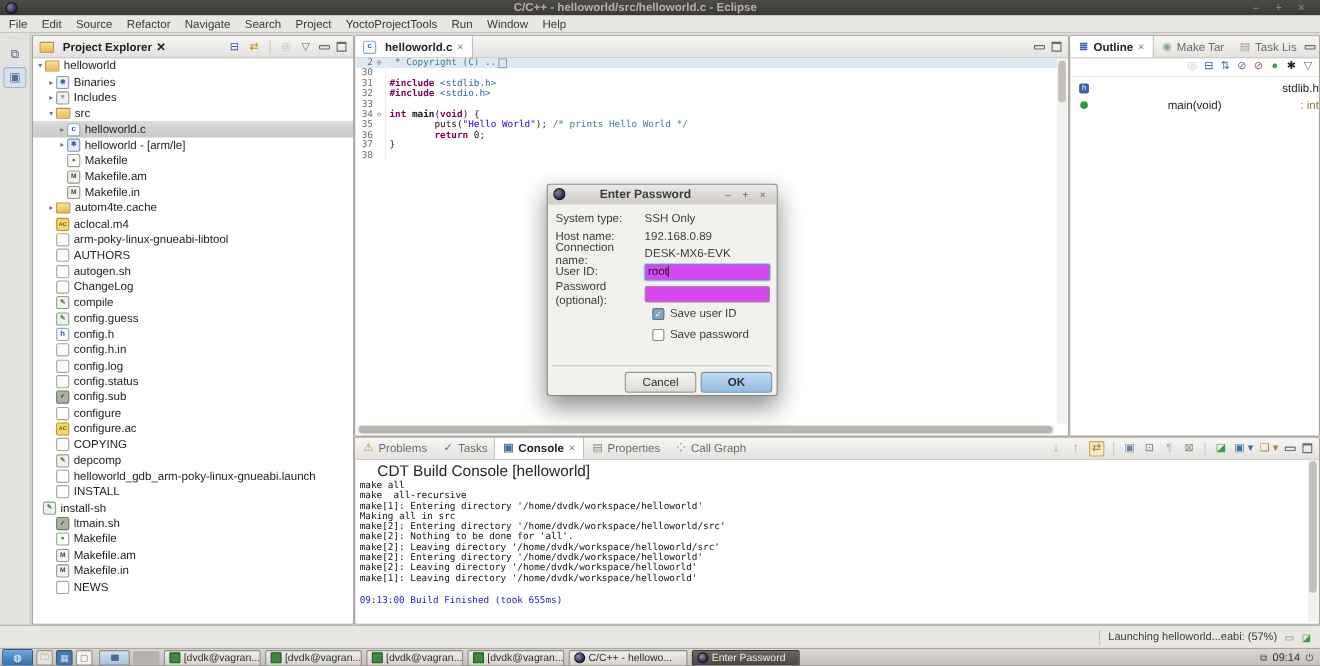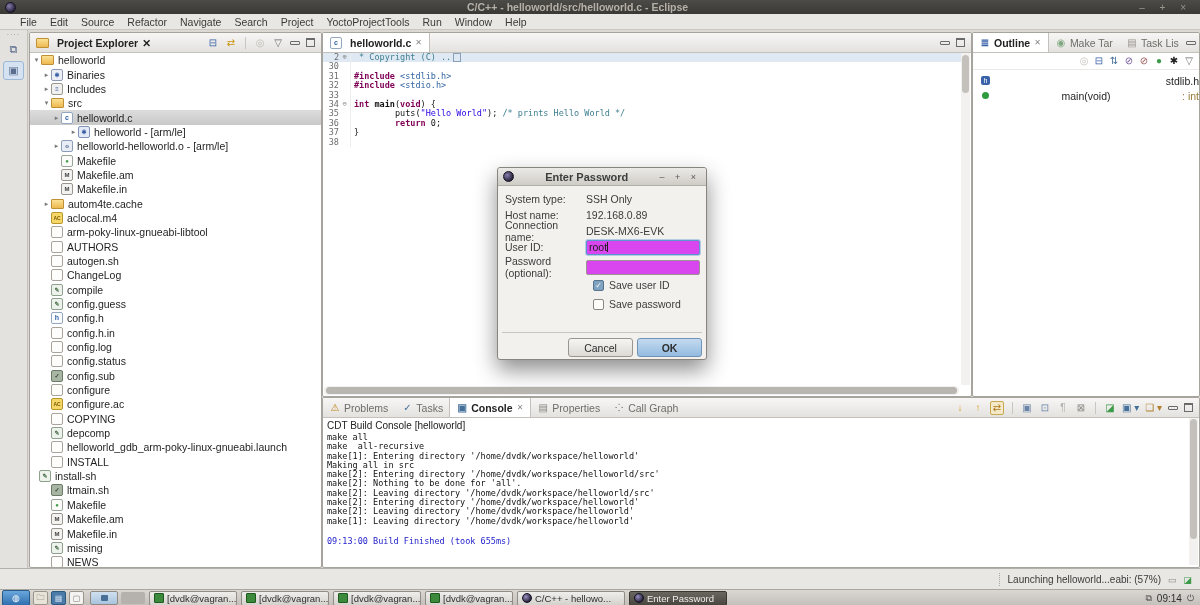--- a/index.html
+++ b/index.html
@@ -8,21 +8,21 @@
     -webkit-font-smoothing:antialiased;}
   
   #titlebar{position:absolute;left:0;top:0;right:0;height:14px;
     background:linear-gradient(#4d4b47,#3a3936);display:flex;align-items:center;}
   #titlebar .appicon{width:9px;height:9px;border-radius:50%;margin-left:5px;
     background:radial-gradient(circle at 35% 35%,#8a7fae,#2a2640 70%);border:1px solid #15131f;}
   #titlebar .title{flex:1;text-align:center;color:#b6b1a8;font-size:10.5px;font-weight:bold;}
   #titlebar .wctl{color:#9a958b;font-size:10px;margin-right:8px;letter-spacing:6px;}
   
   #menubar{position:absolute;left:0;top:14px;right:0;height:15px;background:#e9e7e3;
-    border-bottom:1px solid #c9c6c1;display:flex;align-items:center;padding-left:20px;}
+    border-bottom:1px solid #c9c6c1;display:flex;align-items:center;padding-left:8px;}
   #menubar .mi{font-size:10.5px;color:#3a3a3a;margin-right:13px;cursor:default;}
   
   #workbench{position:absolute;left:0;top:30px;right:0;height:538px;background:#dcd9d5;}
   .panel{position:absolute;background:#fff;border:1px solid #a7a39d;border-radius:2px;overflow:hidden;}
   .tabbar{height:19px;background:linear-gradient(#f7f6f5,#e4e2df);border-bottom:1px solid #c4c1bc;
     display:flex;align-items:stretch;font-size:10.5px;color:#6f6d6a;}
   .tab{display:flex;align-items:center;padding:0 7px;gap:4px;white-space:nowrap;}
   .tab.active{background:#fff;border-right:1px solid #c4c1bc;border-left:1px solid #c4c1bc;
     margin-left:-1px;color:#222;font-weight:bold;}
   .tab .x{font-size:8px;color:#888;font-weight:normal;}
@@ -89,21 +89,21 @@
     padding-right:4px;border-bottom:1px solid #eceae7;}
   #olist{font-size:10.5px;color:#1e1e1e;padding-top:3px;}
   .orow{display:flex;align-items:center;height:15px;padding-left:8px;gap:5px;justify-content:space-between;}
   .oic{width:9px;height:9px;border-radius:2px;flex:none;display:inline-block;}
   .oi-include{background:#3a62a8;color:#fff;font-size:7px;line-height:9px;text-align:center;}
   .oi-method{background:#2e9b3f;border-radius:50%;width:7px;height:7px;margin:0 1px;}
   .osuf{color:#9a7a3a;}
   
   #consoleP{left:322px;top:367px;width:876px;height:169px;}
   #cbody{position:absolute;top:20px;left:0;right:10px;bottom:0;overflow:hidden;}
-  #ctitle{font-size:10px;color:#222;padding:2px 4px 1px;}
+  #ctitle{font-size:14px;color:#222;padding:2px 20px 1px;}
   #cout{font-family:"DejaVu Sans Mono",monospace;font-size:8.5px;line-height:9.3px;color:#111;
     padding:1px 4px;white-space:pre;}
   #cfinal{font-family:"DejaVu Sans Mono",monospace;font-size:8.5px;color:#2222cc;padding:9px 4px 0;}
   #cvscroll{position:absolute;top:20px;bottom:2px;right:1px;width:9px;background:#f2f1ef;}
   #cvscroll .thumb{position:absolute;top:1px;height:120px;left:1px;right:1px;background:#c4c1bc;border-radius:4px;}
   
   #statusbar{position:absolute;left:0;top:568px;right:0;height:21px;background:#e9e7e3;
     border-top:1px solid #b3afa9;display:flex;align-items:center;justify-content:flex-end;
     font-size:10px;color:#3a3a3a;gap:7px;padding-right:8px;}
   #statusbar .ssep{width:1px;height:13px;border-left:1px dotted #a9a59f;}
@@ -229,31 +229,26 @@
           <span class="trow" style="padding-left: 12px;">
             <span class="arr">▾</span>
             <span class="ticon i-folder-open"></span>
             <span>src</span>
           </span>
           <span class="trow sel" style="padding-left: 22px;">
             <span class="arr">▸</span>
             <span class="ticon i-cfile">c</span>
             <span>helloworld.c</span>
           </span>
-          <span class="trow" style="padding-left: 39px;">
+          <span class="trow" style="padding-left: 22px;">
             <span class="arr">▸</span>
             <span class="ticon i-gear">✱</span>
             <span>helloworld - [arm/le]</span>
           </span>
           <span class="trow" style="padding-left: 22px;">
-            <span class="arr">▸</span>
-            <span class="ticon i-obj">o</span>
-            <span>helloworld-helloworld.o - [arm/le]</span>
-          </span>
-          <span class="trow" style="padding-left: 22px;">
             <span class="arr"></span>
             <span class="ticon i-mkf">●</span>
             <span>Makefile</span>
           </span>
           <span class="trow" style="padding-left: 22px;">
             <span class="arr"></span>
             <span class="ticon i-am">M</span>
             <span>Makefile.am</span>
           </span>
           <span class="trow" style="padding-left: 22px;">
@@ -373,25 +368,20 @@
           </span>
           <span class="trow" style="padding-left: 12px;">
             <span class="arr"></span>
             <span class="ticon i-am">M</span>
             <span>Makefile.am</span>
           </span>
           <span class="trow" style="padding-left: 12px;">
             <span class="arr"></span>
             <span class="ticon i-am">M</span>
             <span>Makefile.in</span>
-          </span>
-          <span class="trow" style="padding-left: 12px;">
-            <span class="arr"></span>
-            <span class="ticon i-script">✎</span>
-            <span>missing</span>
           </span>
           <span class="trow" style="padding-left: 12px;">
             <span class="arr"></span>
             <span class="ticon i-doc"></span>
             <span>NEWS</span>
           </span>
         </div>
     </div>
 
     <div id="editor" class="panel">

